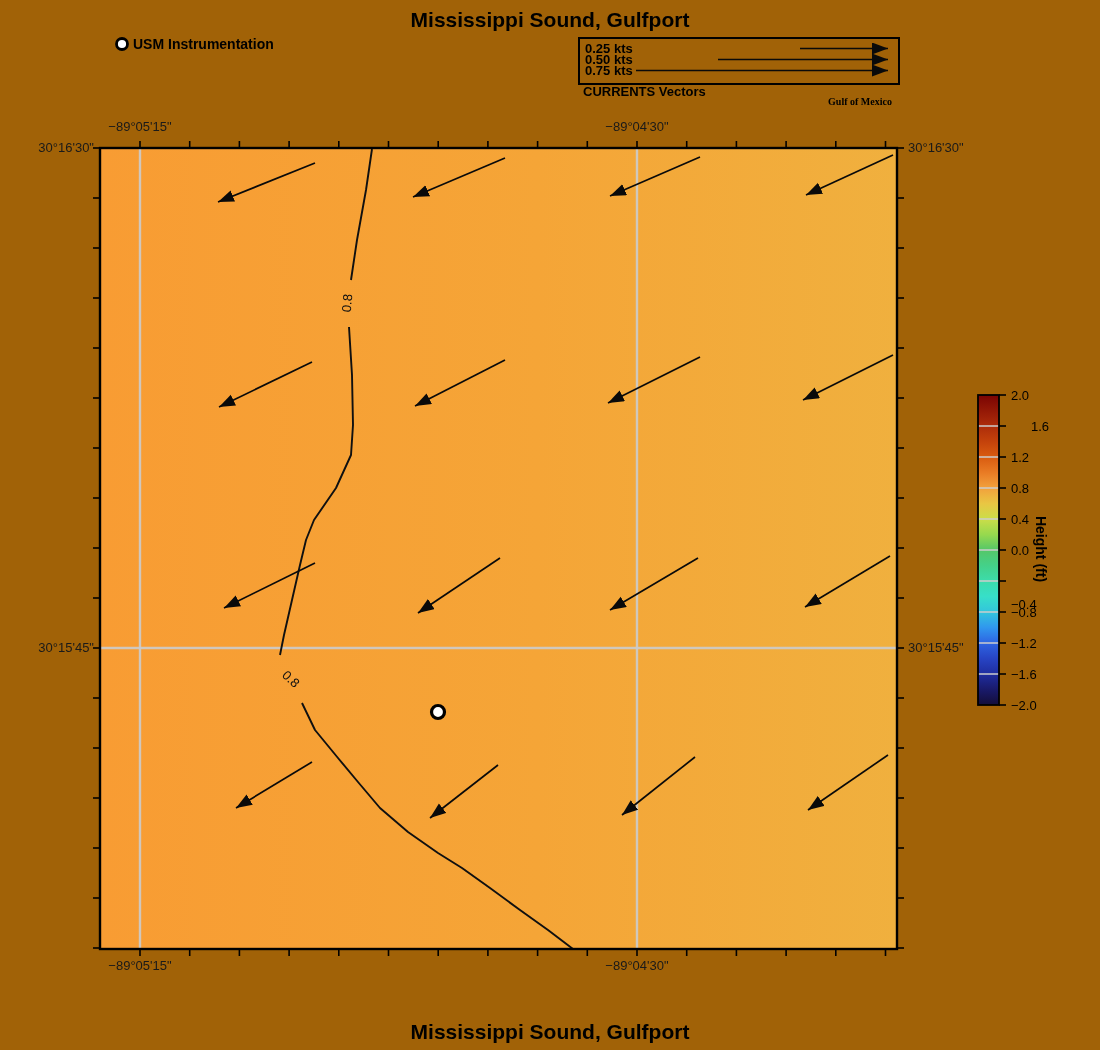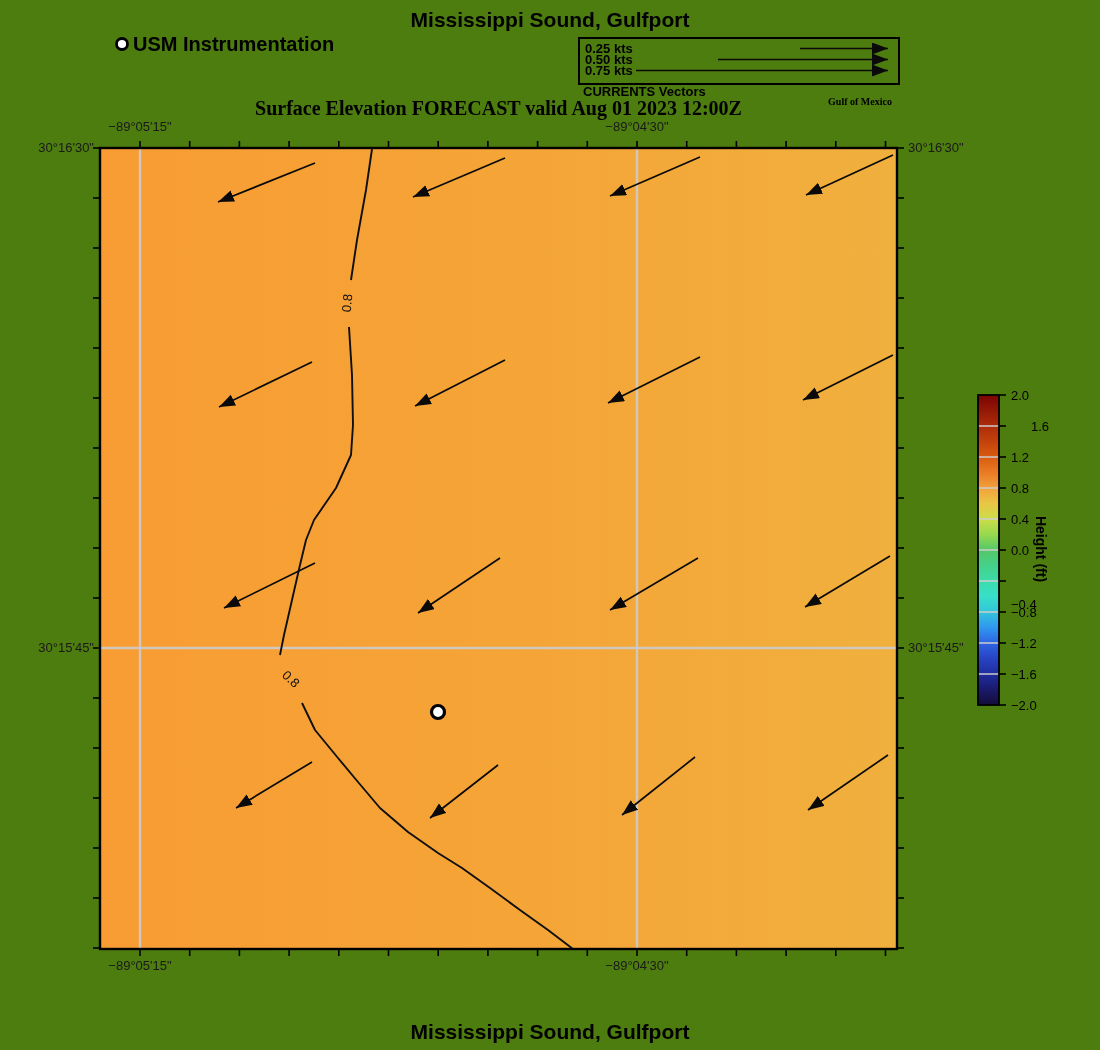--- a/index.html
+++ b/index.html
@@ -1,22 +1,22 @@
 <!DOCTYPE html>
 <html><head>
 <meta charset="utf-8">
 <style>
   html,body{margin:0;padding:0;background:#fff;}
-  #canvas{position:relative;width:1100px;height:1050px;background:#4d7c0f;overflow:hidden;
+  #canvas{position:relative;width:1100px;height:1050px;background:#a16207;overflow:hidden;
           font-family:"Liberation Sans","DejaVu Sans",sans-serif;}
   #plot-svg{position:absolute;left:0;top:0;z-index:1;}
   .txt{position:absolute;z-index:2;white-space:nowrap;color:#000;}
   .title-main{left:0;width:1100px;top:8px;text-align:center;font-size:21px;font-weight:bold;}
   .title-bottom{left:0;width:1100px;top:1020px;text-align:center;font-size:21px;font-weight:bold;}
-  .usm-label{left:133px;top:36px;font-size:20px;font-weight:bold;line-height:16px;}
+  .usm-label{left:133px;top:36px;font-size:14px;font-weight:bold;line-height:16px;}
   .kts-label{left:585px;font-size:13px;font-weight:bold;line-height:13px;}
   .currents-caption{left:583px;top:84px;font-size:13px;font-weight:bold;}
   .subtitle{left:100px;width:797px;top:97px;text-align:center;
             font-family:"Liberation Serif","DejaVu Serif",serif;font-size:20px;font-weight:bold;}
   .gulf-label{left:780px;width:160px;top:96px;text-align:center;
               font-family:"Liberation Serif","DejaVu Serif",serif;font-size:10px;font-weight:bold;}
   .axis-label{font-size:13px;color:#1a1a1a;}
   .lon-top{top:119px;width:160px;text-align:center;}
   .lon-bottom{top:958px;width:160px;text-align:center;}
   .lat-left{left:18px;width:76px;text-align:right;height:14px;line-height:14px;}
@@ -194,21 +194,20 @@
   <div class="txt title-main">Mississippi Sound, Gulfport</div>
 
   <div class="txt usm-label">USM Instrumentation</div>
 
   <div class="currents-box"></div>
   <div class="txt kts-label" style="top:42px;text-align:center;">0.25 kts</div>
   <div class="txt kts-label" style="top:53px;">0.50 kts</div>
   <div class="txt kts-label" style="top:64px;">0.75 kts</div>
   <div class="txt currents-caption">CURRENTS Vectors</div>
 
-  <div class="txt subtitle">Surface Elevation FORECAST valid Aug 01 2023 12:00Z</div>
   <div class="txt gulf-label">Gulf of Mexico</div>
 
   <div class="txt axis-label lon-top" style="left:60px;">−89°05'15"</div>
   <div class="txt axis-label lon-top" style="left:557px;">−89°04'30"</div>
   <div class="txt axis-label lon-bottom" style="left:60px;">−89°05'15"</div>
   <div class="txt axis-label lon-bottom" style="left:557px;">−89°04'30"</div>
 
   <div class="txt axis-label lat-left" style="top:141px;">30°16'30"</div>
   <div class="txt axis-label lat-left" style="top:641px;">30°15'45"</div>
   <div class="txt axis-label lat-right" style="top:141px;">30°16'30"</div>

